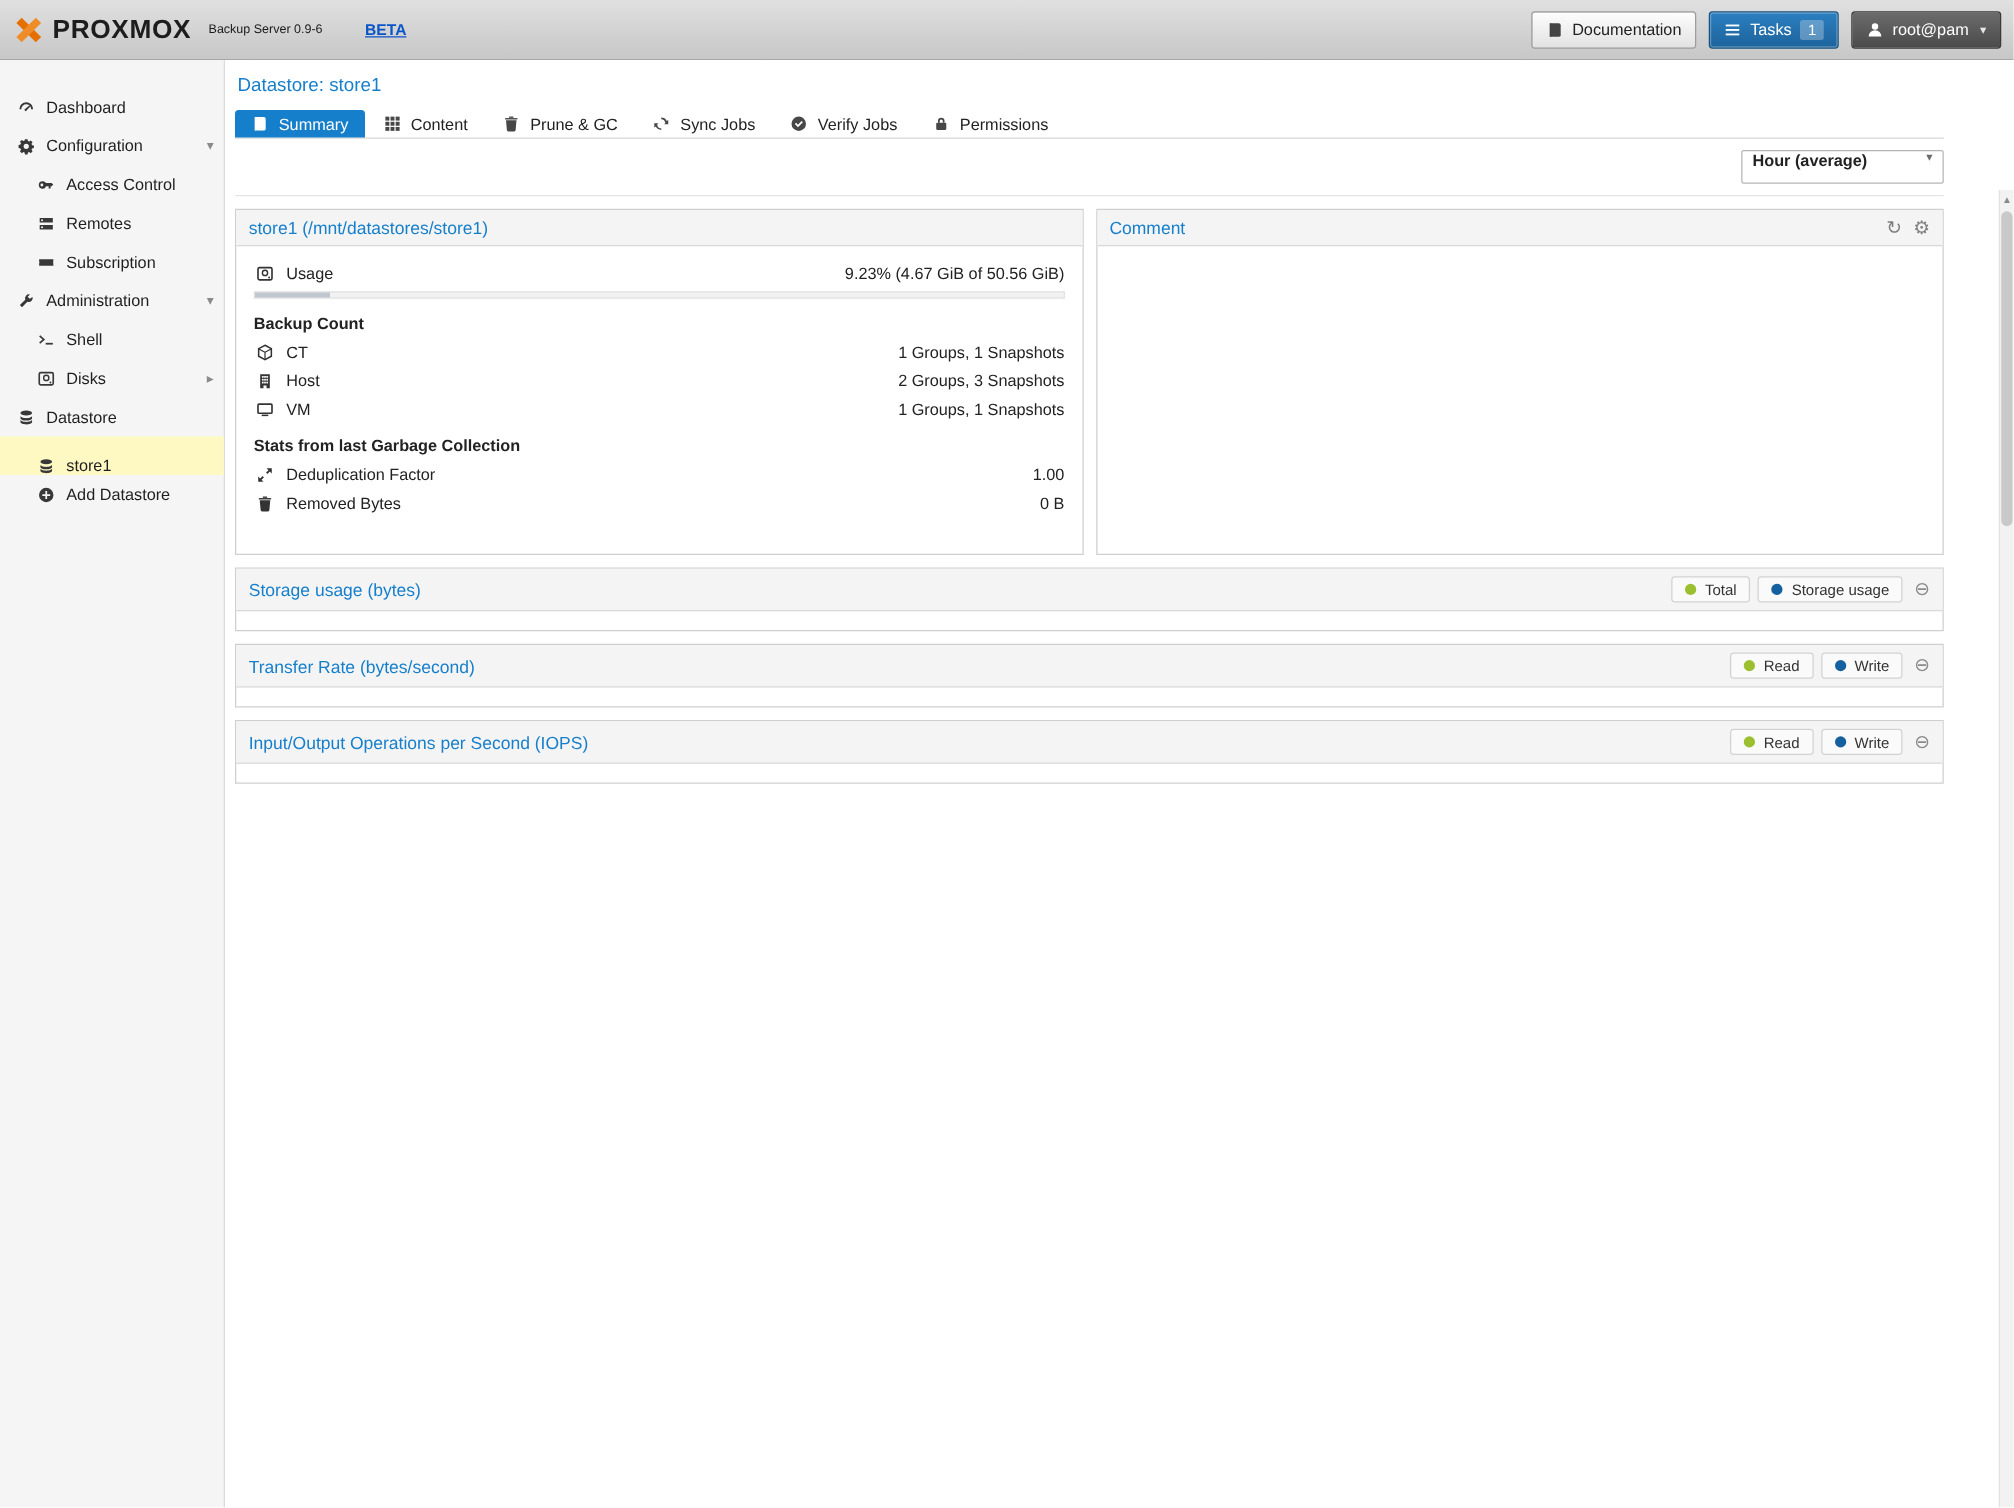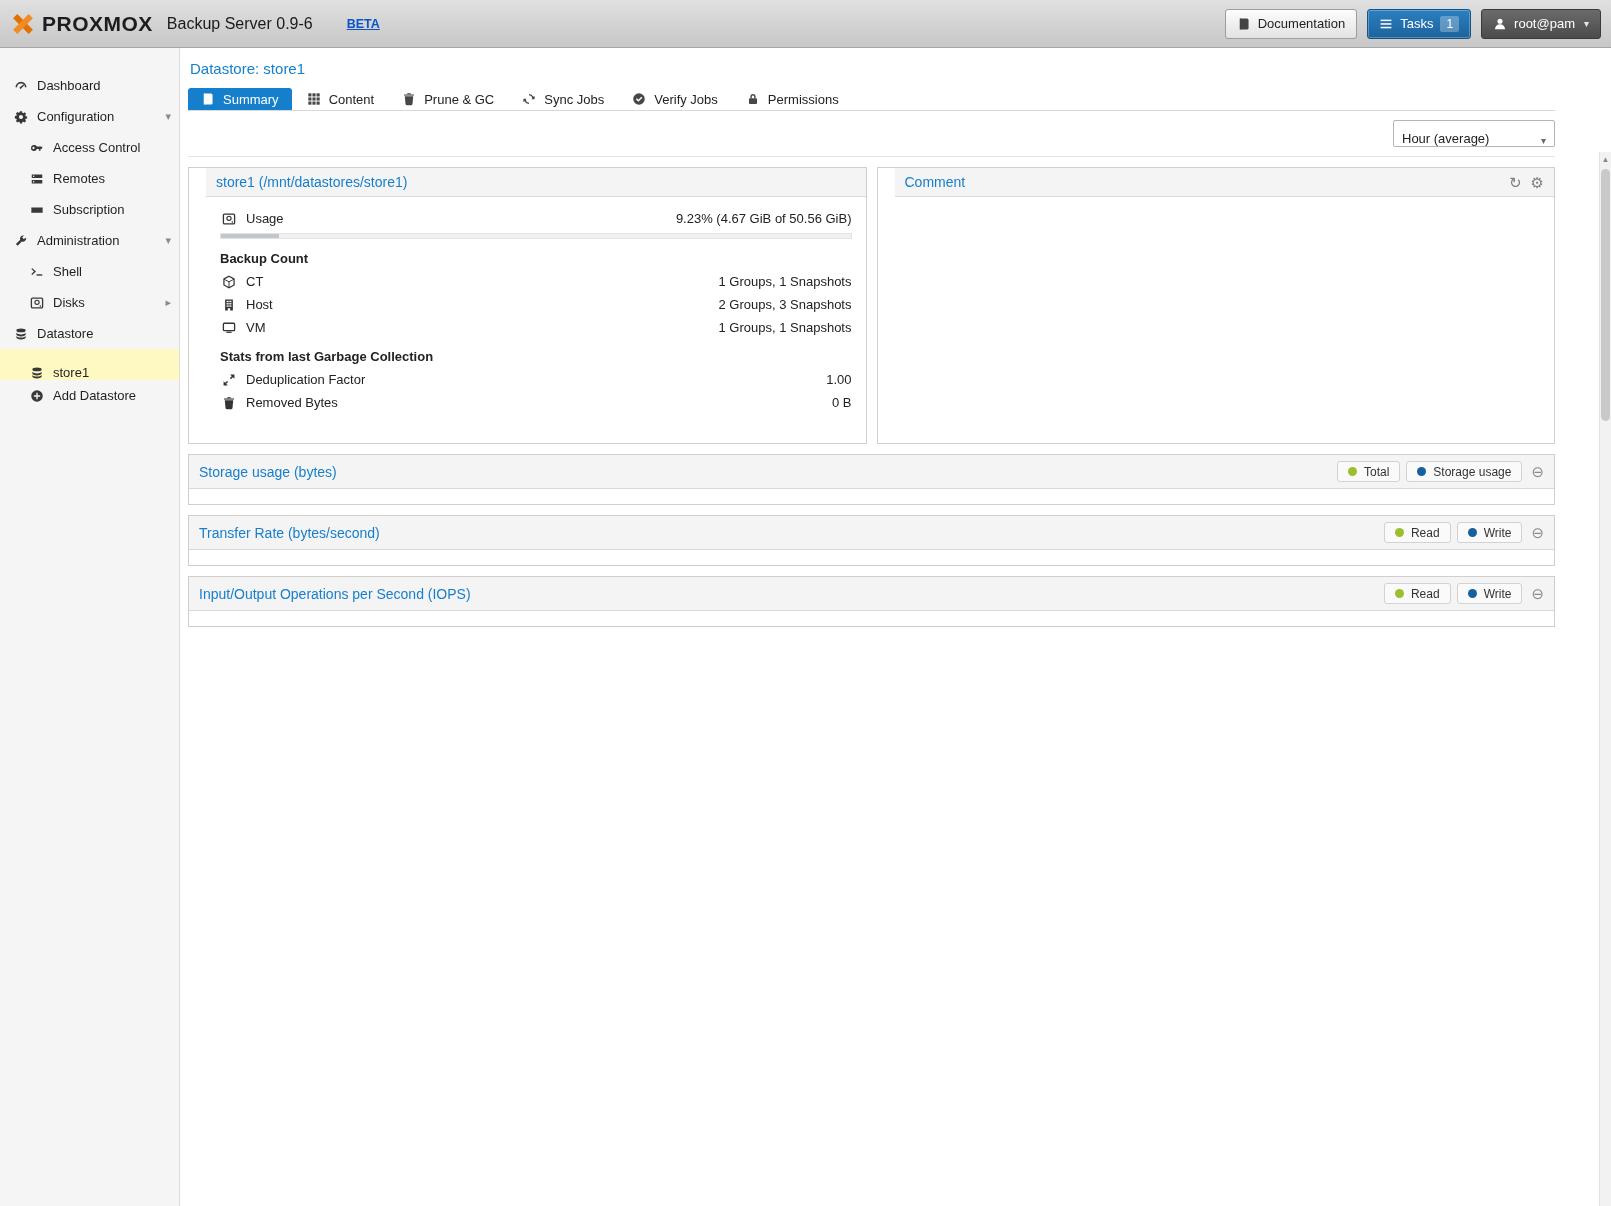--- a/index.html
+++ b/index.html
@@ -4,21 +4,21 @@
 <style>
   *{margin:0;padding:0;box-sizing:border-box;}
   html,body{width:1611px;height:1206px;overflow:hidden;background:#fff;
     font-family:"Liberation Sans","DejaVu Sans",sans-serif;font-size:13px;color:#222;position:relative;}
 
   
   .topbar{height:48px;display:flex;align-items:center;gap:10px;padding:0 10px;
     background:linear-gradient(#e0e0e0,#c7c7c7);border-bottom:1px solid #a6a6a6;}
   .brand{display:flex;align-items:center;gap:6px;}
   .brand-text{font-weight:bold;font-size:21px;letter-spacing:.5px;color:#1d1d1d;}
-  .product{font-size:16px;color:#1a1a1a;margin-left:4px;text-align:center;}
+  .product{font-size:10px;color:#1a1a1a;margin-left:4px;text-align:center;}
   .beta{color:#0a54c9;text-decoration:underline;font-weight:bold;font-size:12.5px;cursor:pointer;margin-left:24px;}
   .spacer{flex:1;}
   .btn{display:inline-flex;align-items:center;gap:7px;height:30px;padding:0 11px;border-radius:3px;
     border:1px solid #9d9d9d;background:linear-gradient(#fdfdfd,#e2e2e2);font-size:13px;color:#222;cursor:pointer;}
   .btn .ic{display:inline-flex;color:#444;}
   .btn.blue{background:linear-gradient(#2b7fc0,#1d639c);border-color:#155381;color:#fff;
     box-shadow:inset 0 0 0 1px rgba(255,255,255,.28);}
   .btn.blue .ic{color:#fff;}
   .btn.dark{background:linear-gradient(#6b6b6b,#4b4b4b);border-color:#3a3a3a;color:#fff;}
   .btn.dark .ic{color:#fff;}
@@ -39,32 +39,32 @@
   .page-title{color:#157fcc;font-size:15px;padding:4px 2px 11px;}
 
   .tabbar{display:flex;gap:2px;border-bottom:1px solid #d8d8d8;}
   .tab{display:inline-flex;align-items:center;gap:8px;height:22px;padding:0 13px;border-radius:3px 3px 0 0;
     color:#222;cursor:pointer;font-size:13px;}
   .tab .ic{display:inline-flex;color:#474747;}
   .tab.active{background:#157fcc;color:#fff;}
   .tab.active .ic{color:#fff;}
 
   .toolbar{display:flex;justify-content:flex-end;padding:9px 0;border-bottom:1px solid #e5e5e5;}
-  .combo{display:flex;align-items:flex-end;justify-content:space-between;width:162px;height:27px;
-    border:1px solid #b5b5b5;background:#fff;padding:0 8px;border-radius:2px;cursor:pointer;}
+  .combo{display:flex;align-items:flex-start;justify-content:space-between;width:162px;height:27px;
+    border:1px solid #b5b5b5;background:#fff;padding:0 8px;border-radius:2px;cursor:pointer;font-weight:bold;}
   .combo-arrow{color:#6b6b6b;font-size:10px;}
 
   
   .panel{border:1px solid #cfcfcf;background:#fff;display:flex;flex-direction:column;}
   .panel-hd{display:flex;align-items:center;justify-content:space-between;background:#f4f4f4;
     border-bottom:1px solid #d9d9d9;padding:6px 10px;min-height:29px;flex:none;}
   .panel-title{color:#157fcc;font-size:14px;white-space:nowrap;}
   .panel-bd{flex:1;min-height:0;}
   .row2{display:flex;gap:10px;margin-top:10px;}
-  .row2 .panel{flex:1;height:277px;min-width:0;padding-left:17px;}
+  .row2 .panel{flex:1;height:277px;min-width:0;}
   .summary-bd{padding:10px 14px;overflow:hidden;}
   .kv{display:flex;justify-content:space-between;align-items:center;padding:4px 0;}
   .kv-l{display:inline-flex;align-items:center;gap:9px;}
   .kv-l .ic{display:inline-flex;width:17px;justify-content:center;color:#333;}
   .kv-r{text-align:right;}
   .sect{font-weight:bold;padding:10px 0 4px;}
   .progress{height:6px;background:#f1f1f1;border:1px solid #e2e2e2;margin:3px 0 2px;}
   .progress-fill{height:100%;background:#bfc7cf;}
   .tools{display:flex;gap:9px;align-items:center;}
   .tool{color:#7f7f7f;font-size:15px;cursor:pointer;line-height:1;}

